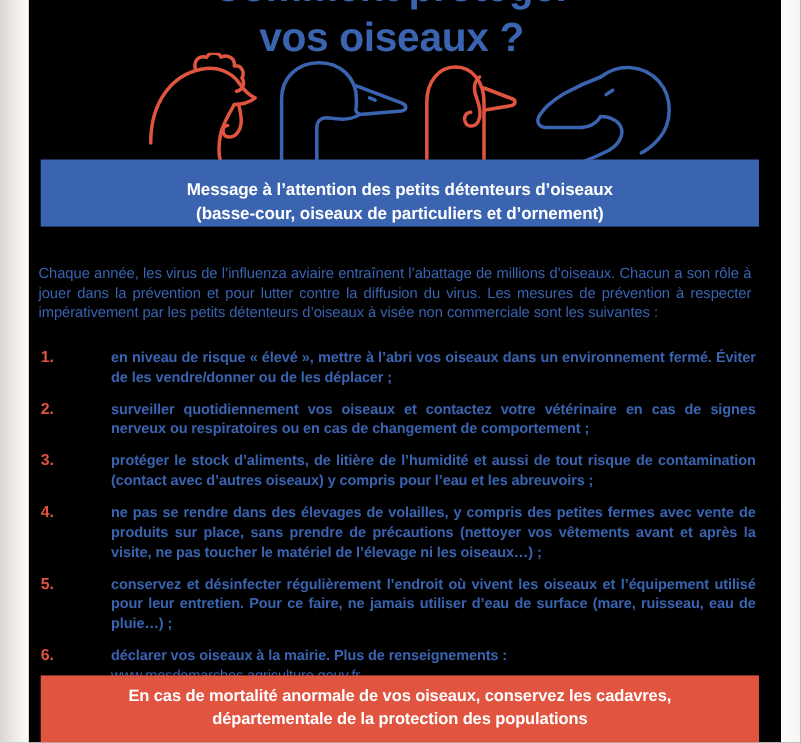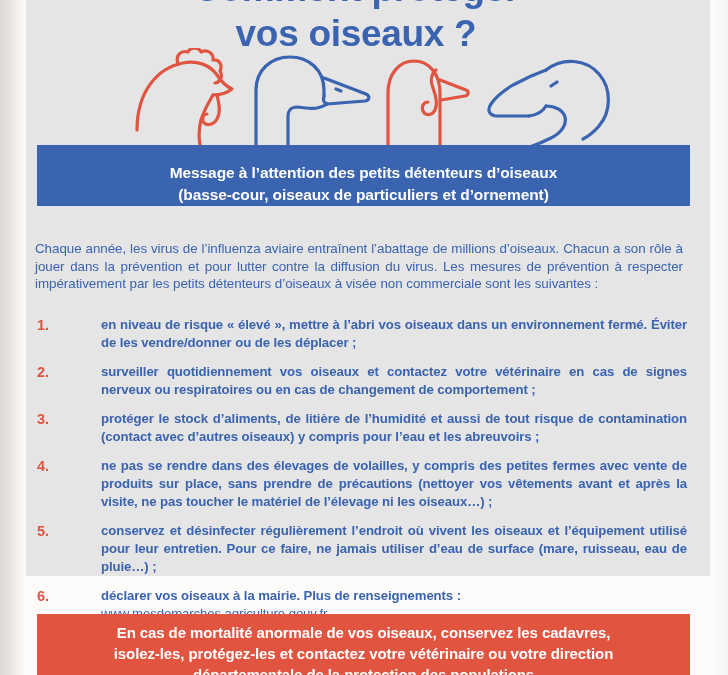--- a/index.html
+++ b/index.html
@@ -31,22 +31,22 @@
     position: absolute;
     right: 0; top: 0;
     width: 18px; height: 675px;
     background: linear-gradient(to left, #f7f5f3 0%, #fdfcfb 100%);
     z-index: 5;
   }
 
   .sheet {
     position: absolute;
     left: 26px; top: 0;
-    width: 702px; height: 576px;
-    background: #e5e5e5;
+    width: 702px; height: 675px;
+    background: #000000;
   }
 
   
   .title-block {
     position: absolute;
     left: 0; top: -34px;
     width: 660px;
     text-align: center;
   }
   .title-line {
@@ -242,21 +242,20 @@
 
       <div class="li">
         <div class="li-num">6.</div>
         <div class="li-txt nojust"><span>déclarer vos oiseaux à la mairie. Plus de renseignements : </span><a class="url-link" href="#">www.mesdemarches.agriculture.gouv.fr</a></div>
       </div>
 
     </div>
 
     <div class="red-banner">
       <div class="rl">En cas de mortalité anormale de vos oiseaux, conservez les cadavres,</div>
-      <div class="rl">isolez-les, protégez-les et contactez votre vétérinaire ou votre direction</div>
       <div class="rl">départementale de la protection des populations</div>
     </div>
 
   </div>
 
   <div class="gutter-left"></div>
   <div class="gutter-right"></div>
 
 </div>
 

